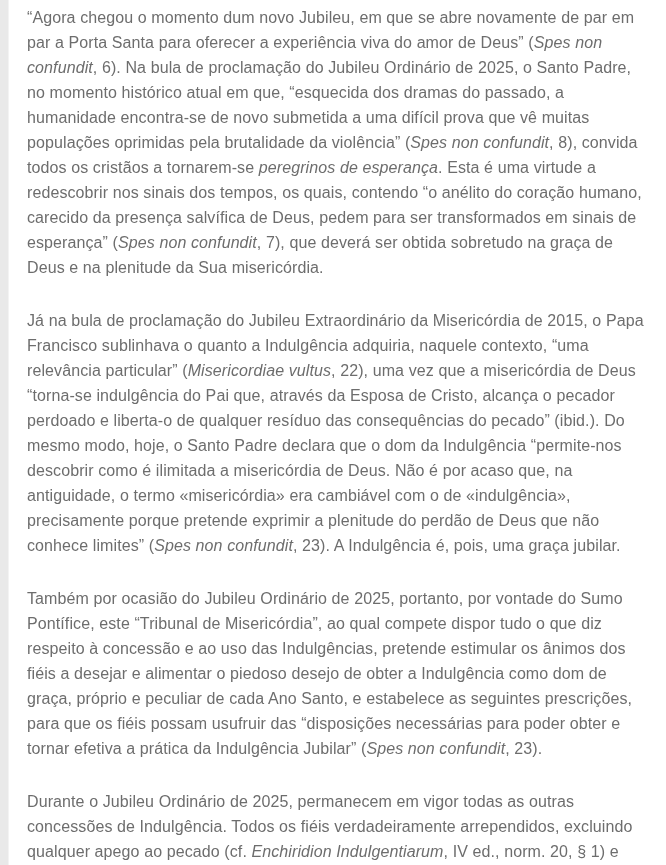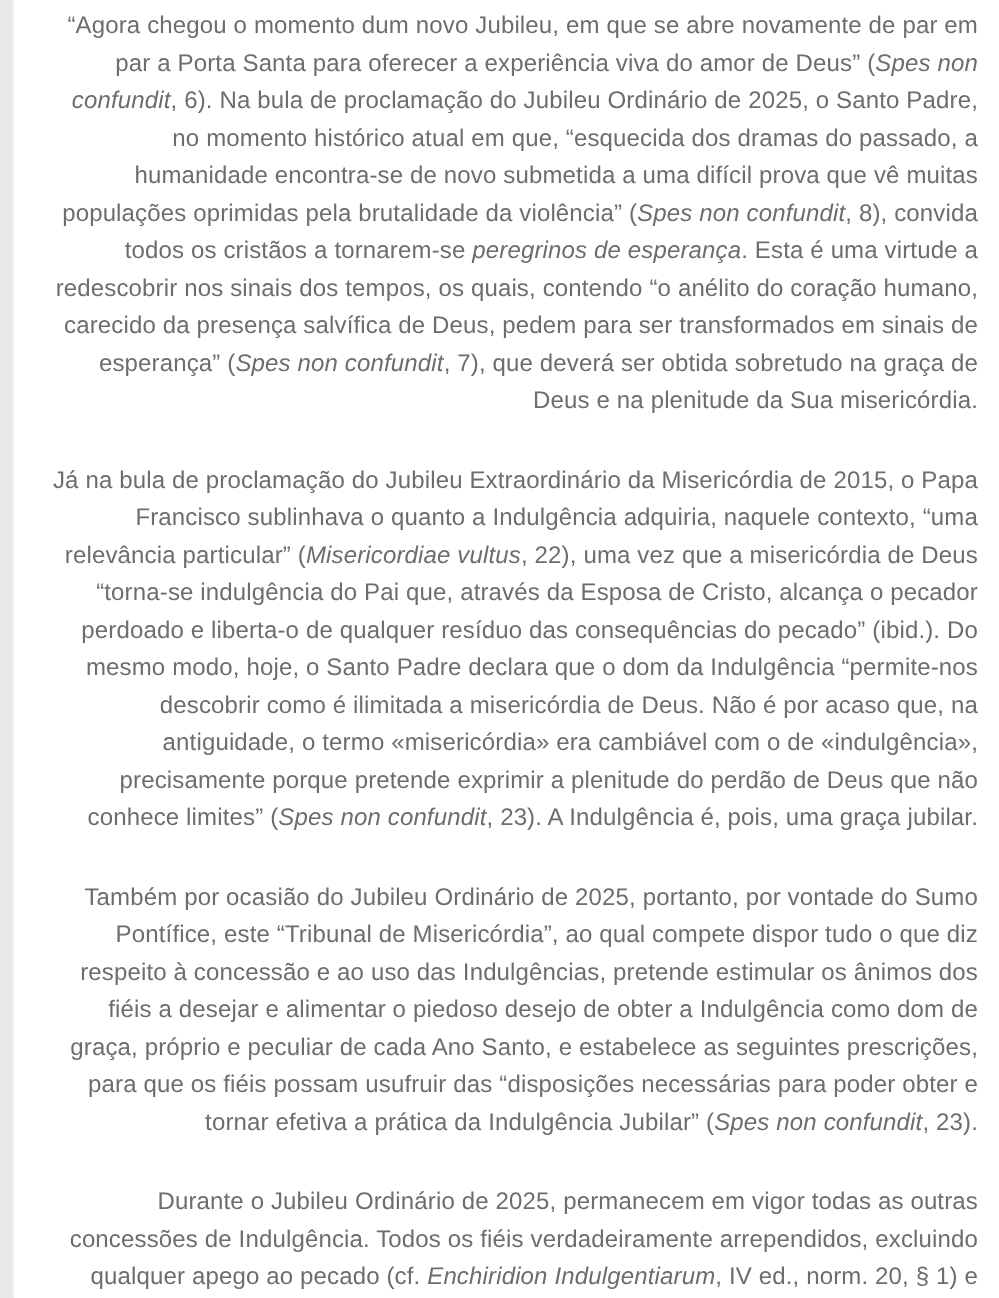--- a/index.html
+++ b/index.html
@@ -27,21 +27,21 @@
     margin-left: 9px;
     width: 657px;
     padding: 5px 14px 0 18px;
   }
   p.doc-paragraph {
     margin: 0 0 28px 0;
     font-size: 16px;
     line-height: 25px;
     color: #6d6d6d;
     letter-spacing: 0.1px;
-    text-align: right;
+    text-align: left;
   }
   p.doc-paragraph:last-child {
     margin-bottom: 0;
   }
   p.doc-paragraph em {
     font-style: italic;
   }
 </style>
 </head>
 <body style="background: rgb(255, 255, 255);">

